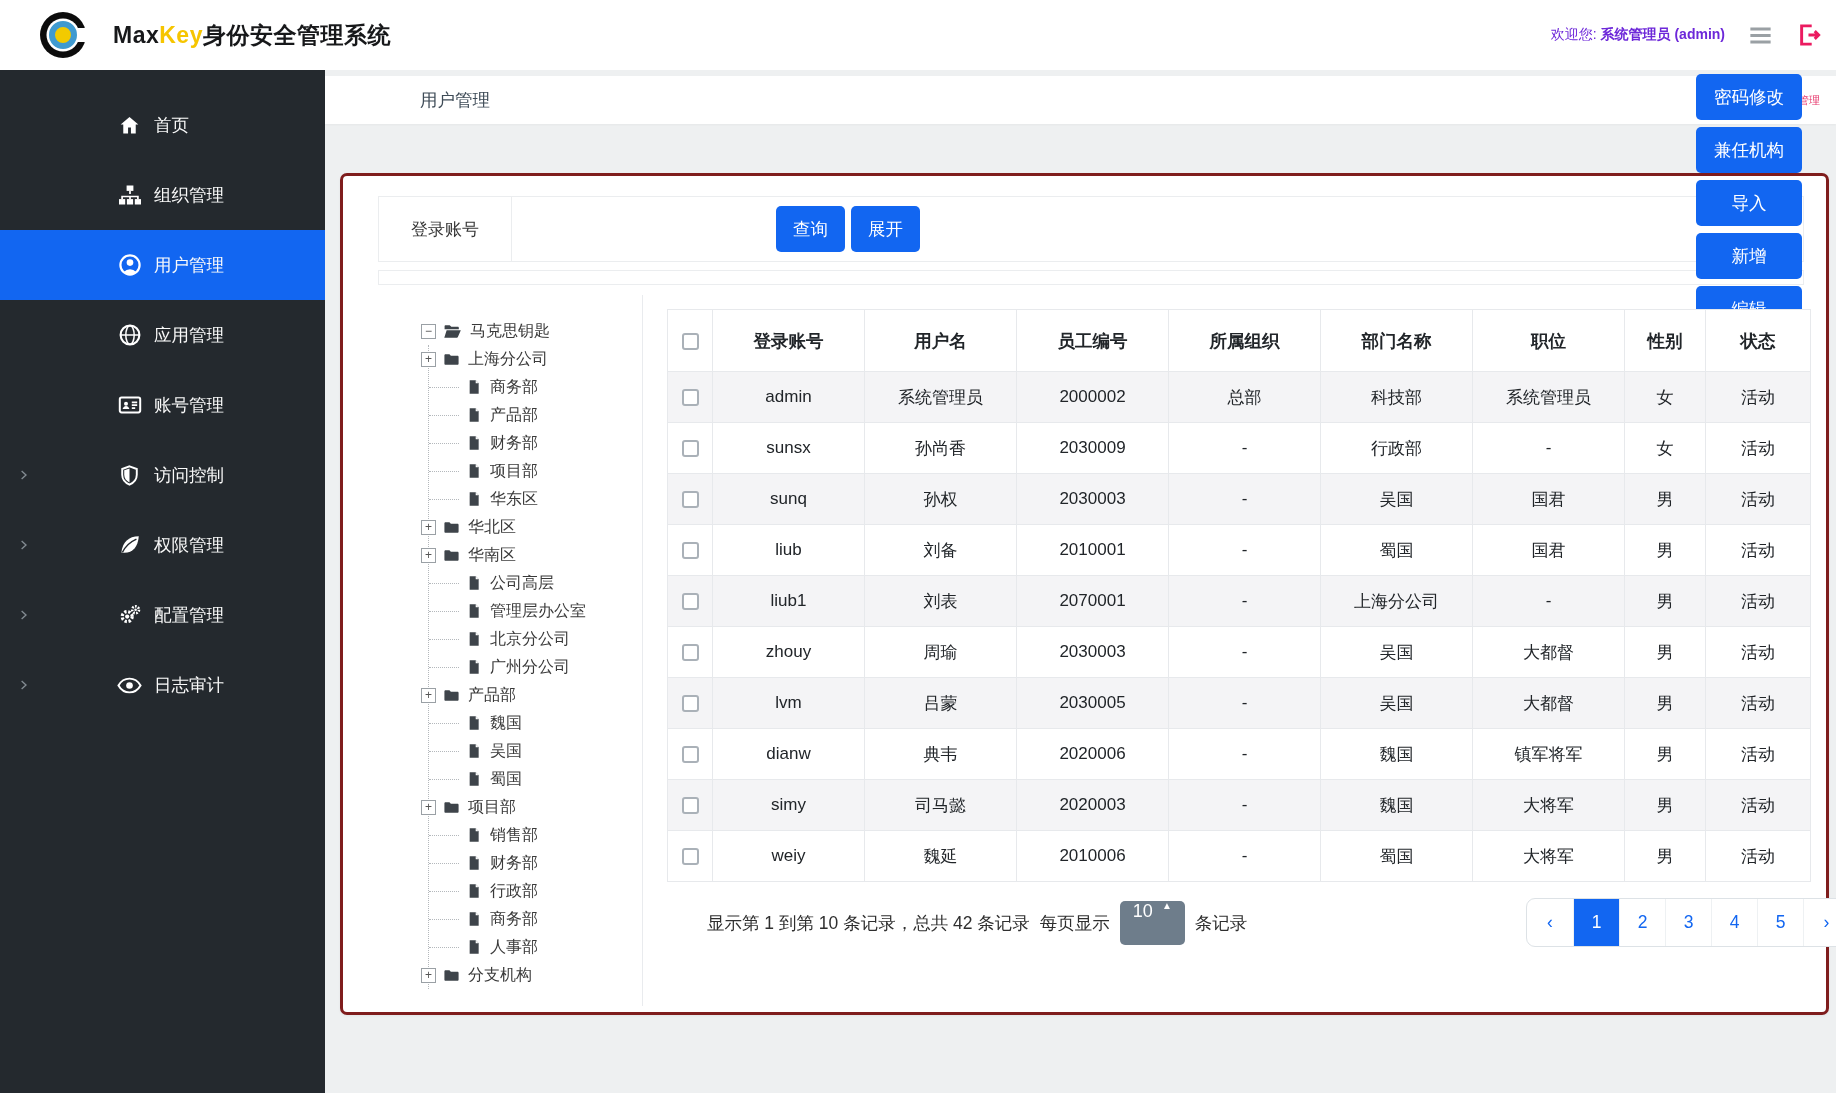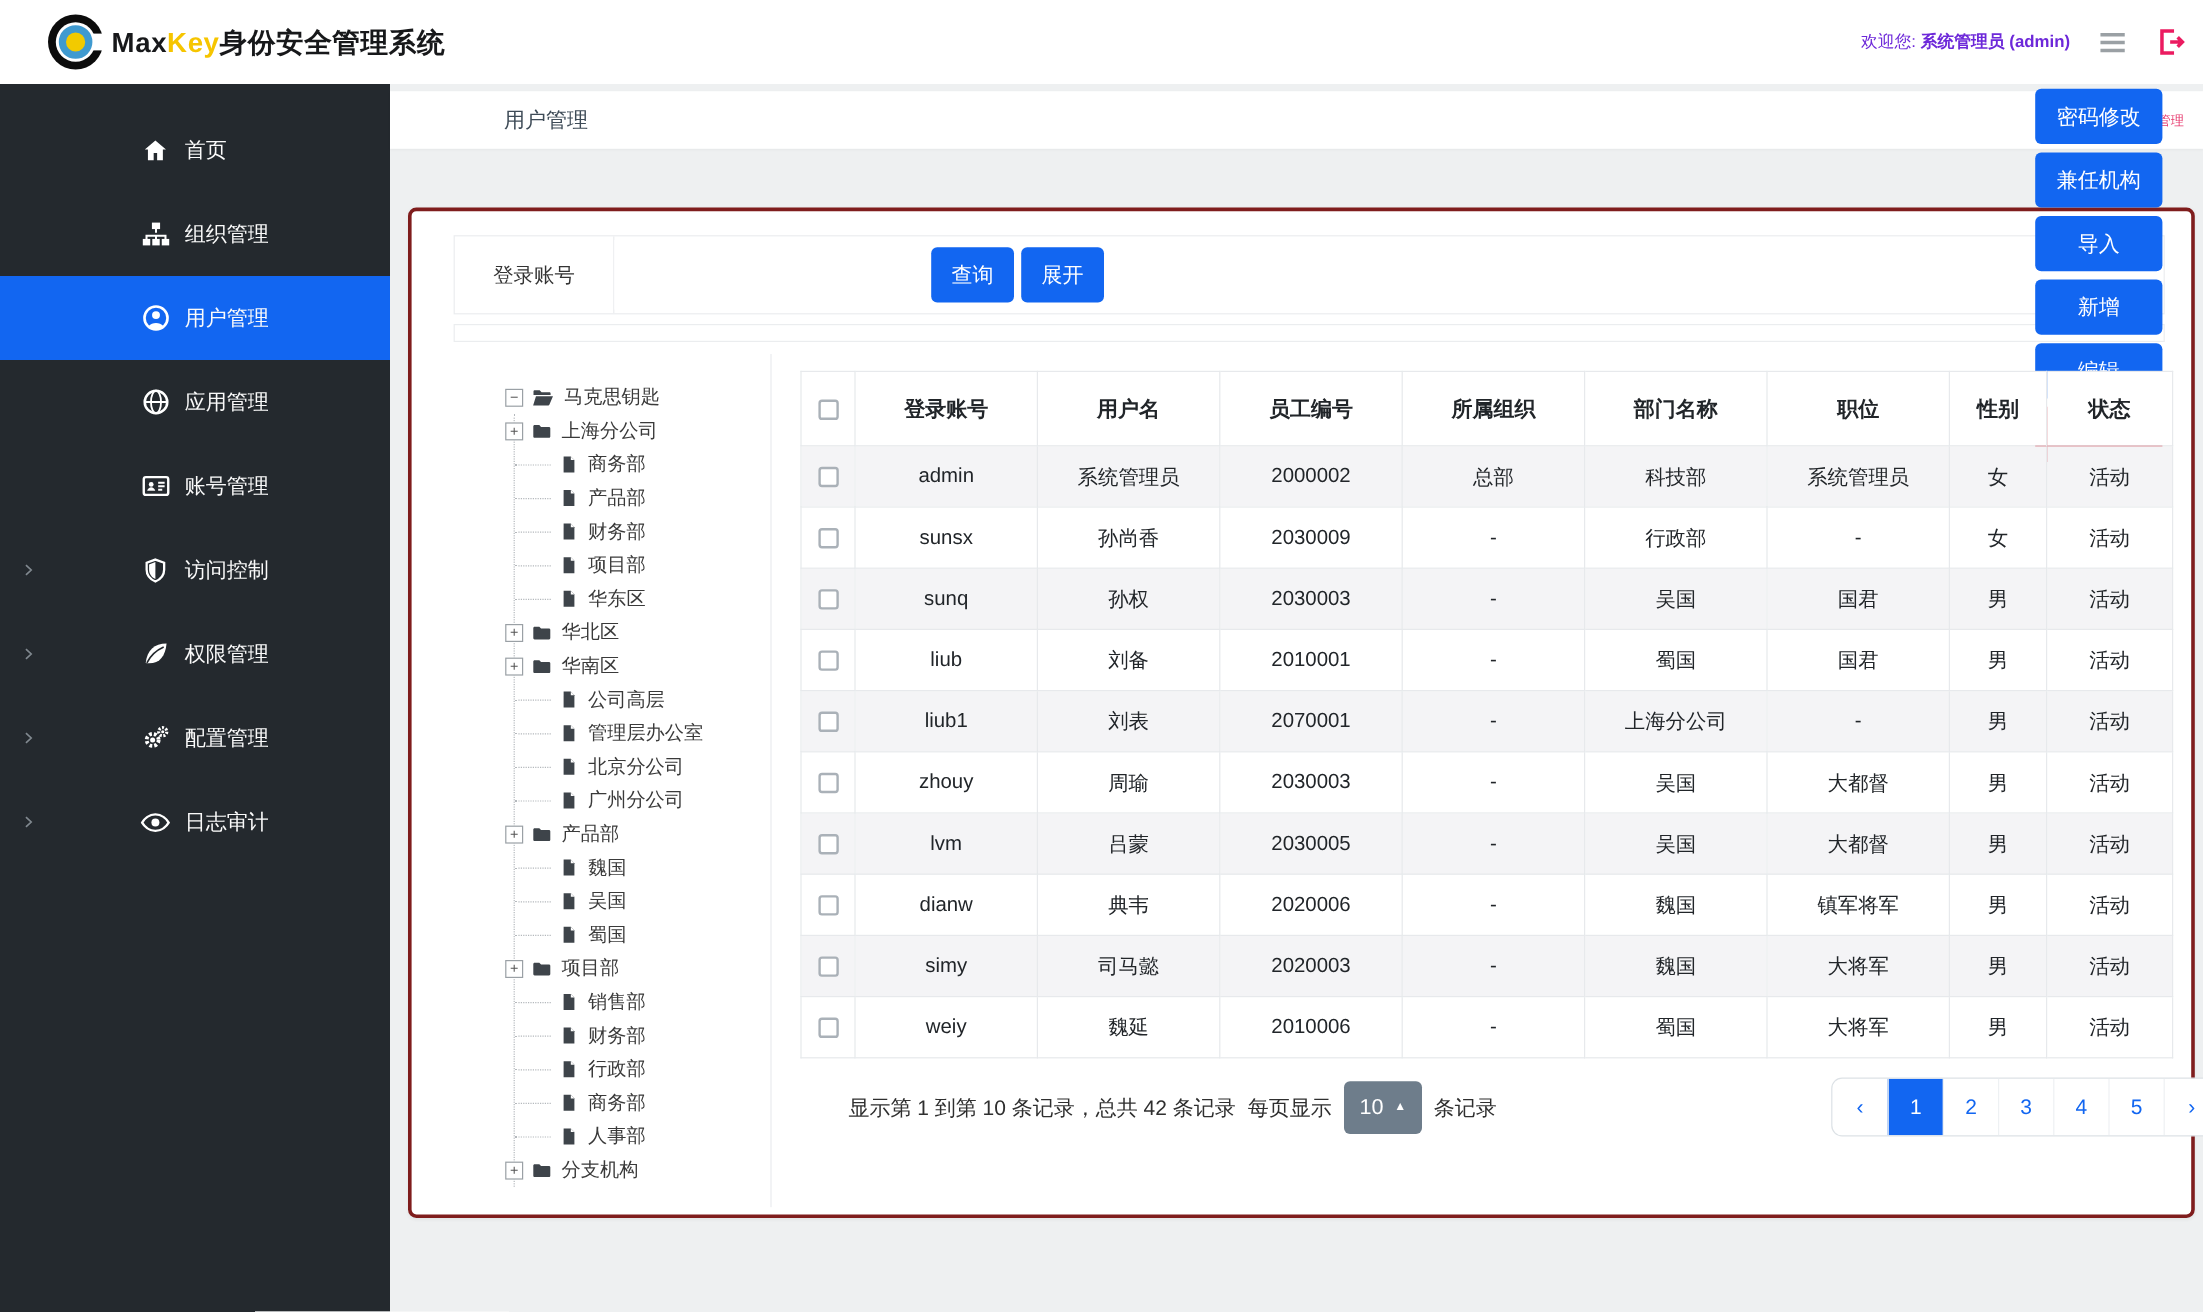--- a/index.html
+++ b/index.html
@@ -5,21 +5,21 @@
   * { box-sizing: border-box; }
   html,body { margin:0; padding:0; }
   body {
     width:1836px; height:1093px; overflow:hidden;
     background:#eef0f1;
     font-family:"Liberation Sans","DejaVu Sans",sans-serif;
     color:#212529;
   }
   
   .app-header { height:70px; background:#fff; display:flex; align-items:center; padding:0 14px 0 40px; }
-  .brand { display:flex; align-items:center; }
+  .brand { display:flex; align-items:center;gap:20px; }
   .logo-mark { width:46px; height:46px; border-radius:50%; background:#0c0c0c; position:relative; margin-right:7px; }
   .logo-mark::before { content:""; position:absolute; right:-5px; top:16px; width:14px; height:14px; background:#fff; }
   .logo-inner { position:absolute; inset:9px; border-radius:50%; background:#f2ca00; border:6px solid #3f9ad0; box-shadow:0 0 0 2.5px #fff; }
   .brand-text { font-size:23px; font-weight:700; color:#17181a; letter-spacing:.5px; }
   .brand-text .accent { color:#f6c500; }
   .header-right { margin-left:auto; display:flex; align-items:center; gap:22px; }
   .welcome { font-size:14px; color:#6d28d9; }
   .welcome .user { font-weight:700; }
   .icon-btn { background:none; border:none; padding:0; cursor:pointer; display:flex; align-items:center; }
 
@@ -77,21 +77,21 @@
   table.users { width:1143px; border-collapse:collapse; table-layout:fixed; margin-top:14px; }
   .users th, .users td { border:1px solid #e7e9ec; text-align:center; overflow:hidden; }
   .users th { height:62px; font-size:17.5px; font-weight:700; color:#212529; background:#fff; }
   .users td { height:51px; font-size:17px; color:#212529; background:#fff; }
   .users tbody tr:nth-child(odd) td { background:#f4f4f6; }
   .cb { width:17px; height:17px; border:2px solid #aab1b8; border-radius:3px; display:inline-block; background:#fff; vertical-align:middle; cursor:pointer; }
 
   
   .pg-row { display:flex; align-items:center; margin-top:16px; width:1143px;margin-left:40px; }
   .pg-info { font-size:17.5px; color:#2f2f2f; display:flex; align-items:center; }
-  .page-size-btn { background:#6e7d8b; color:#fff; border:none; border-radius:5px; height:44px; padding:0 13px; margin:0 10px; font-size:18px; display:inline-flex; align-items:center; gap:9px; cursor:pointer; font-family:inherit; }
+  .page-size-btn { background:#6e7d8b; color:#fff; border:none; border-radius:5px; height:44px; padding:0 13px; margin:0 10px; font-size:18px; display:inline-flex; align-items:flex-start; gap:9px; cursor:pointer; font-family:inherit; }
   .page-size-btn .caret { font-size:10px; line-height:1; }
   .page-group { margin-left:auto; display:flex; list-style:none; padding:0; margin-top:0; margin-bottom:0; border:1px solid #dde2e6; border-radius:9px; overflow:hidden; background:#fff; }
   .page-item { min-width:46px; height:47px; display:flex; align-items:center; justify-content:center; color:#1266f1; font-size:17.5px; border-left:1px solid #eef1f3; cursor:pointer; padding:0 6px; }
   .page-item:first-child { border-left:none; }
   .page-item.active { background:#1266f1; color:#fff; }
 </style>
 </head>
 <body>
 
 <header class="app-header">

